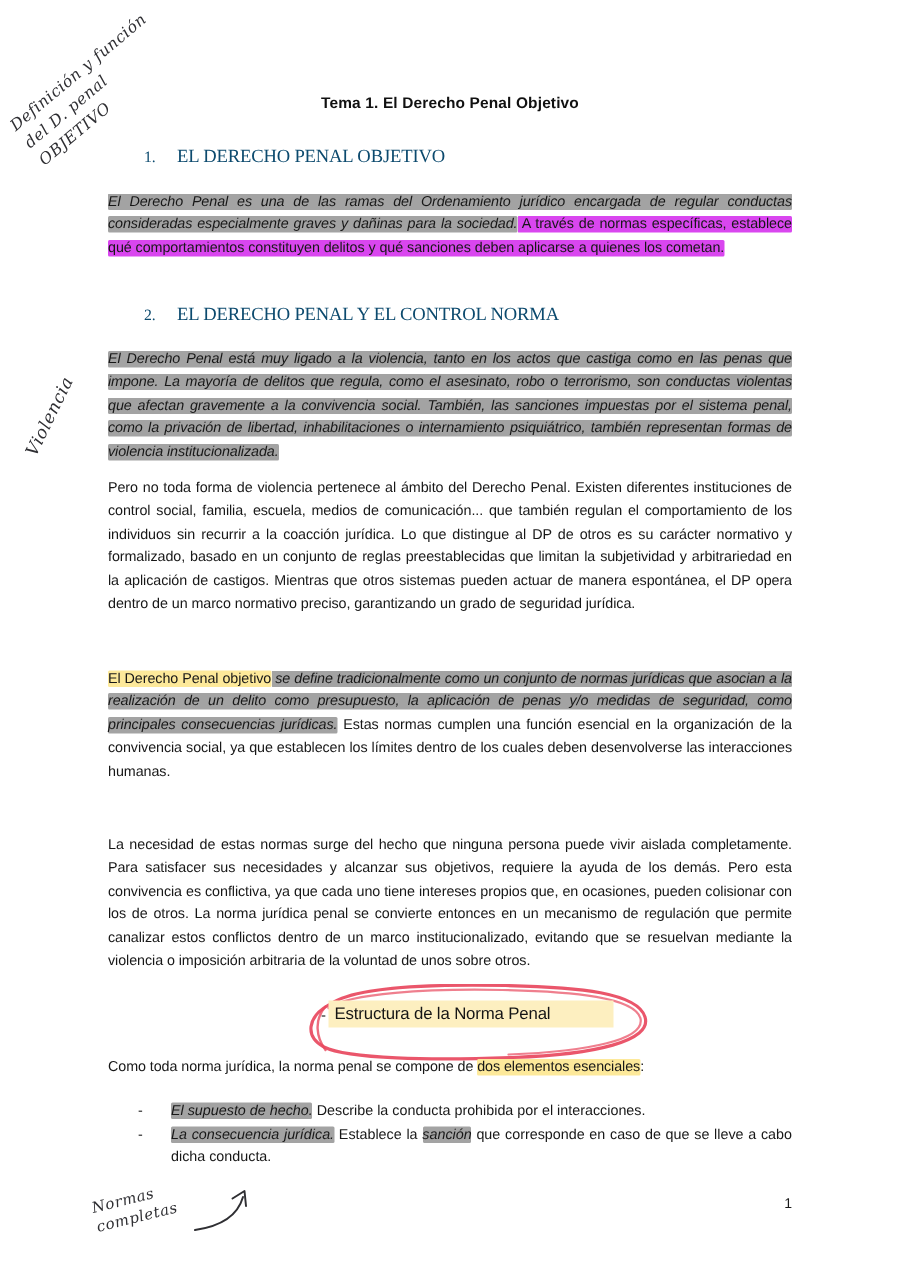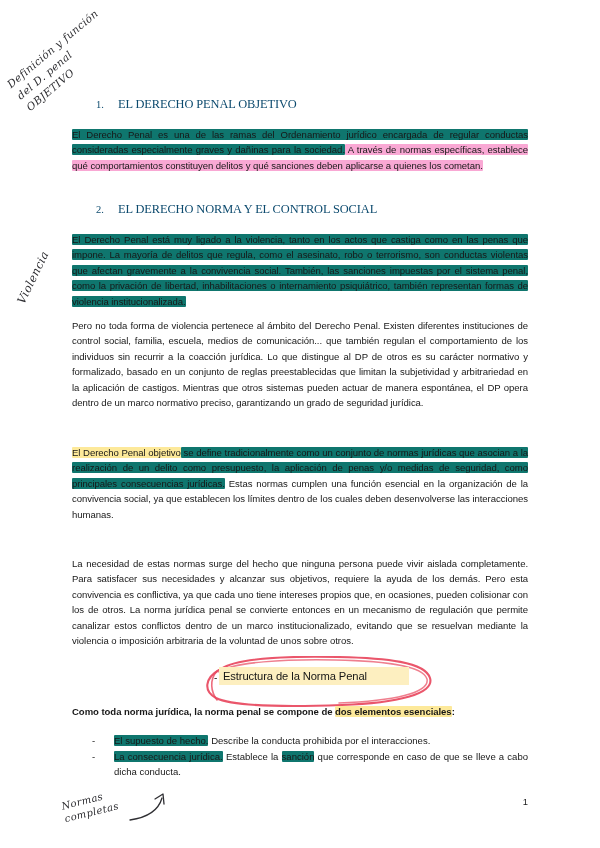--- a/index.html
+++ b/index.html
@@ -50,37 +50,38 @@
   .para {
     position: absolute;
     left: 72px;
     width: 456px;
     font-size: 9.55px;
     line-height: 15.45px;
     text-align: justify;
     color: #171717;
     letter-spacing: -0.05px;
   }
-  .para.last-left { text-align: left; font-weight: bold; }
+  .para.last-left { text-align: left; }
 
   
   .hl {
-    background: #0f766e;
+    background: #a3a3a3;
     border-radius: 1px;
     box-decoration-break: clone;
+    font-style: italic;
     -webkit-box-decoration-break: clone;
   }
   .hl-strong {
     background: #fde99a;
     border-radius: 1px;
     box-decoration-break: clone;
     -webkit-box-decoration-break: clone;
   }
   .hl-soft {
-    background: #f9a8d4;
+    background: #d946ef;
     border-radius: 1px;
     box-decoration-break: clone;
     -webkit-box-decoration-break: clone;
   }
 
   
   .boxed-wrap {
     position: absolute;
     left: 205px;
     top: 662px;
@@ -191,33 +192,34 @@
     color: #1a1a1a;
   }
 </style>
 </head>
 <body>
 
 <div class="page">
 
   <div class="hand" id="ann-def">Definición y función del D. penal OBJETIVO</div>
 
+  <div class="doc-title">Tema 1. El Derecho Penal Objetivo</div>
 
   <div class="section-head" style="left:96px; top:97px;">
     <span class="num">1.</span><span>EL DERECHO PENAL OBJETIVO</span>
   </div>
 
   <div class="para" style="top:127px;">
     <span class="hl">El Derecho Penal es una de las ramas del Ordenamiento jurídico encargada de regular conductas consideradas especialmente graves y dañinas para la sociedad.</span><span class="hl-soft"> A través de normas específicas, establece qué comportamientos constituyen delitos y qué sanciones deben aplicarse a quienes los cometan.</span>
   </div>
 
   <div class="hand" id="ann-violencia">Violencia</div>
 
   <div class="section-head" style="left:96px; top:202px;">
-    <span class="num">2.</span><span>EL DERECHO NORMA Y EL CONTROL SOCIAL</span>
+    <span class="num">2.</span><span>EL DERECHO PENAL Y EL CONTROL NORMA</span>
   </div>
 
   <div class="para" style="top:232px;">
     <span class="hl">El Derecho Penal está muy ligado a la violencia, tanto en los actos que castiga como en las penas que impone. La mayoría de delitos que regula, como el asesinato, robo o terrorismo, son conductas violentas que afectan gravemente a la convivencia social. También, las sanciones impuestas por el sistema penal, como la privación de libertad, inhabilitaciones o internamiento psiquiátrico, también representan formas de violencia institucionalizada.</span>
   </div>
 
   <div class="para" style="top:318px;">Pero no toda forma de violencia pertenece al ámbito del Derecho Penal. Existen diferentes instituciones de control social, familia, escuela, medios de comunicación... que también regulan el comportamiento de los individuos sin recurrir a la coacción jurídica. Lo que distingue al DP de otros es su carácter normativo y formalizado, basado en un conjunto de reglas preestablecidas que limitan la subjetividad y arbitrariedad en la aplicación de castigos. Mientras que otros sistemas pueden actuar de manera espontánea, el DP opera dentro de un marco normativo preciso, garantizando un grado de seguridad jurídica.</div>
 
 
   <div class="para" style="top:445px;">

